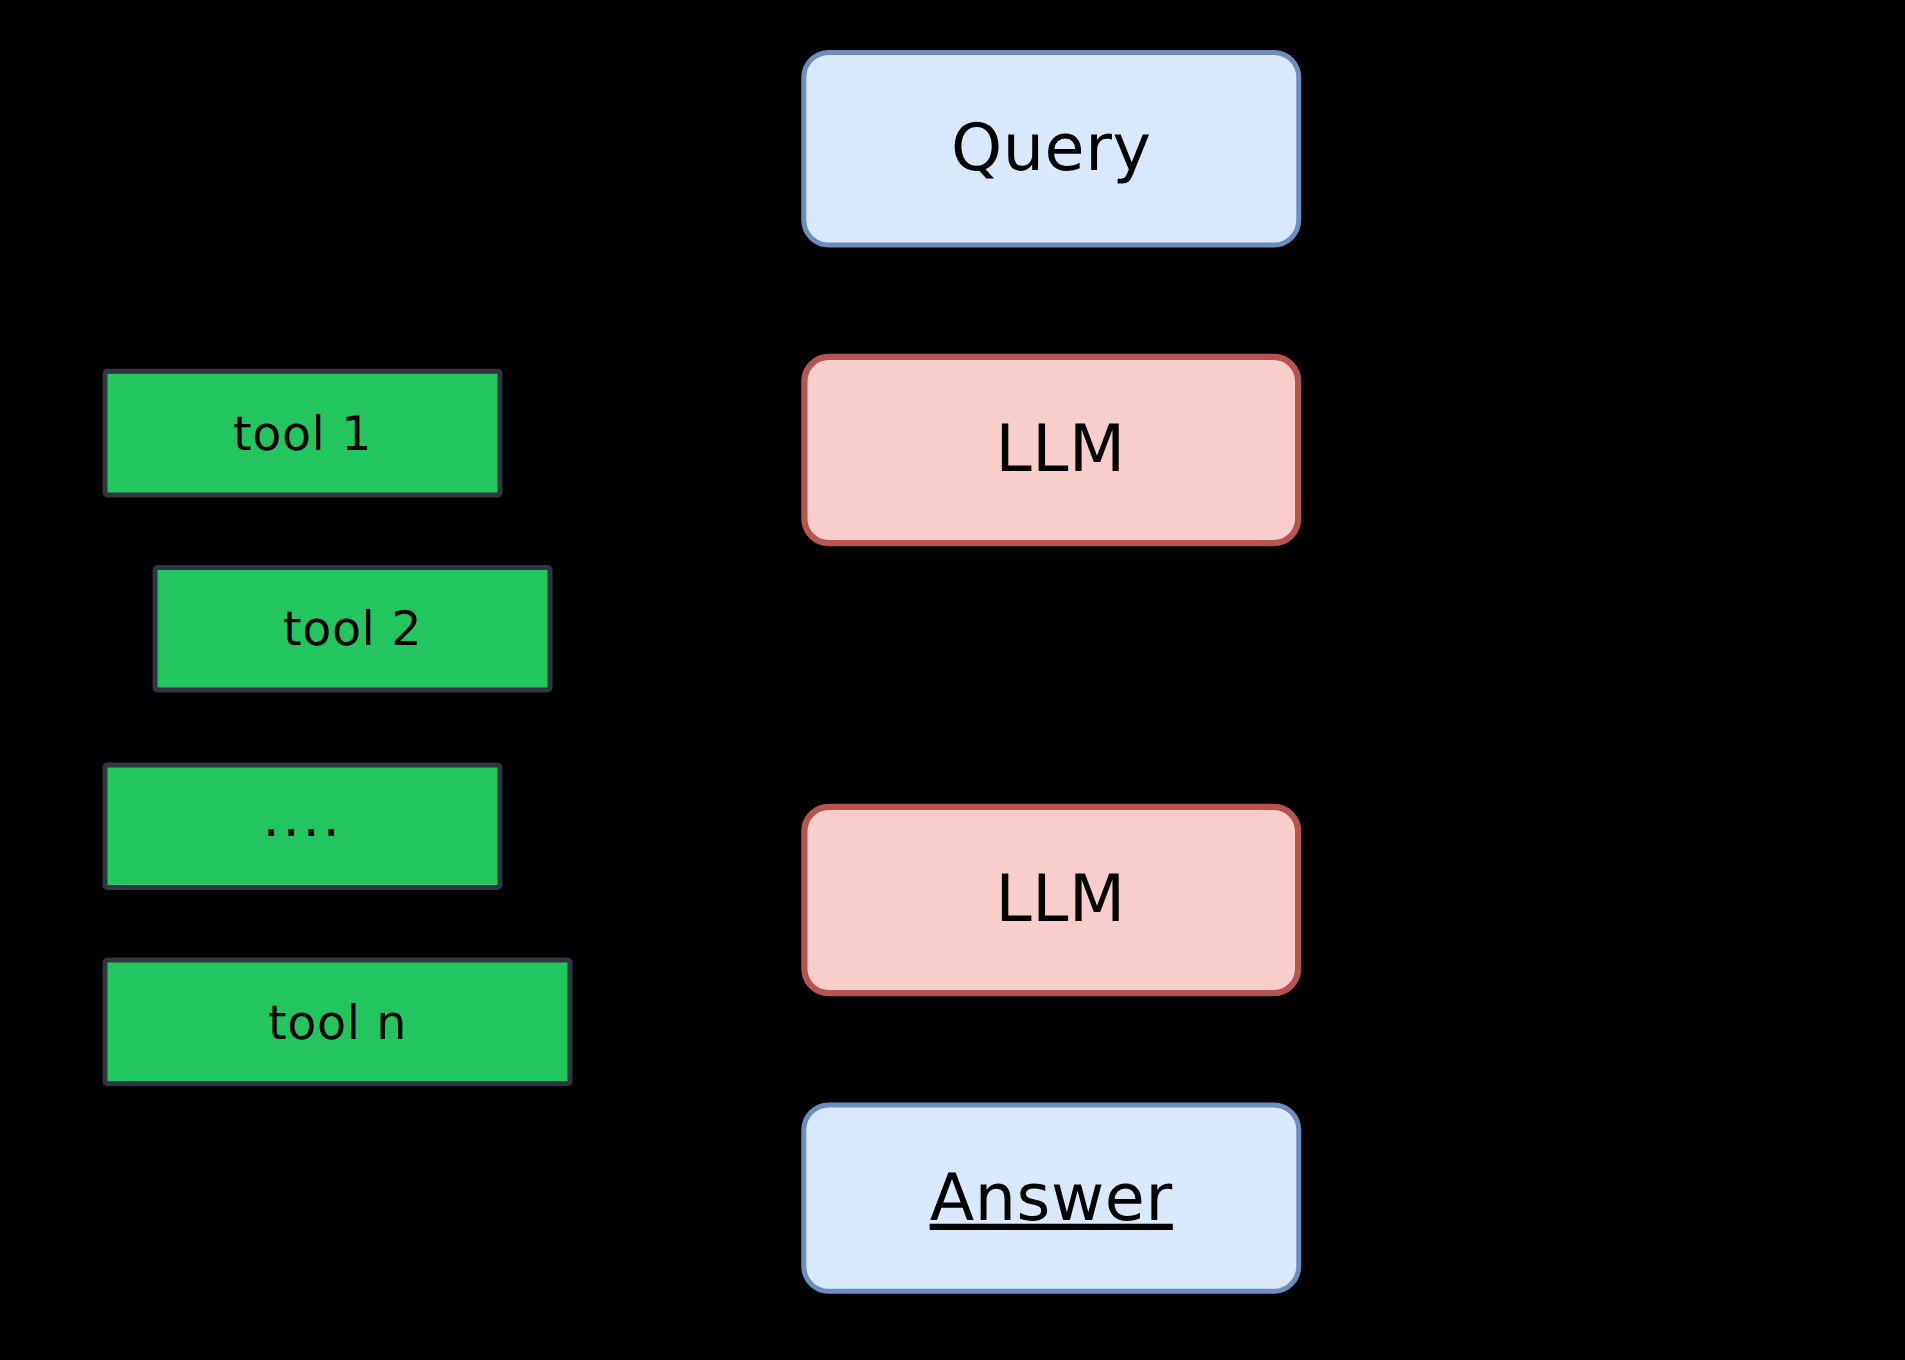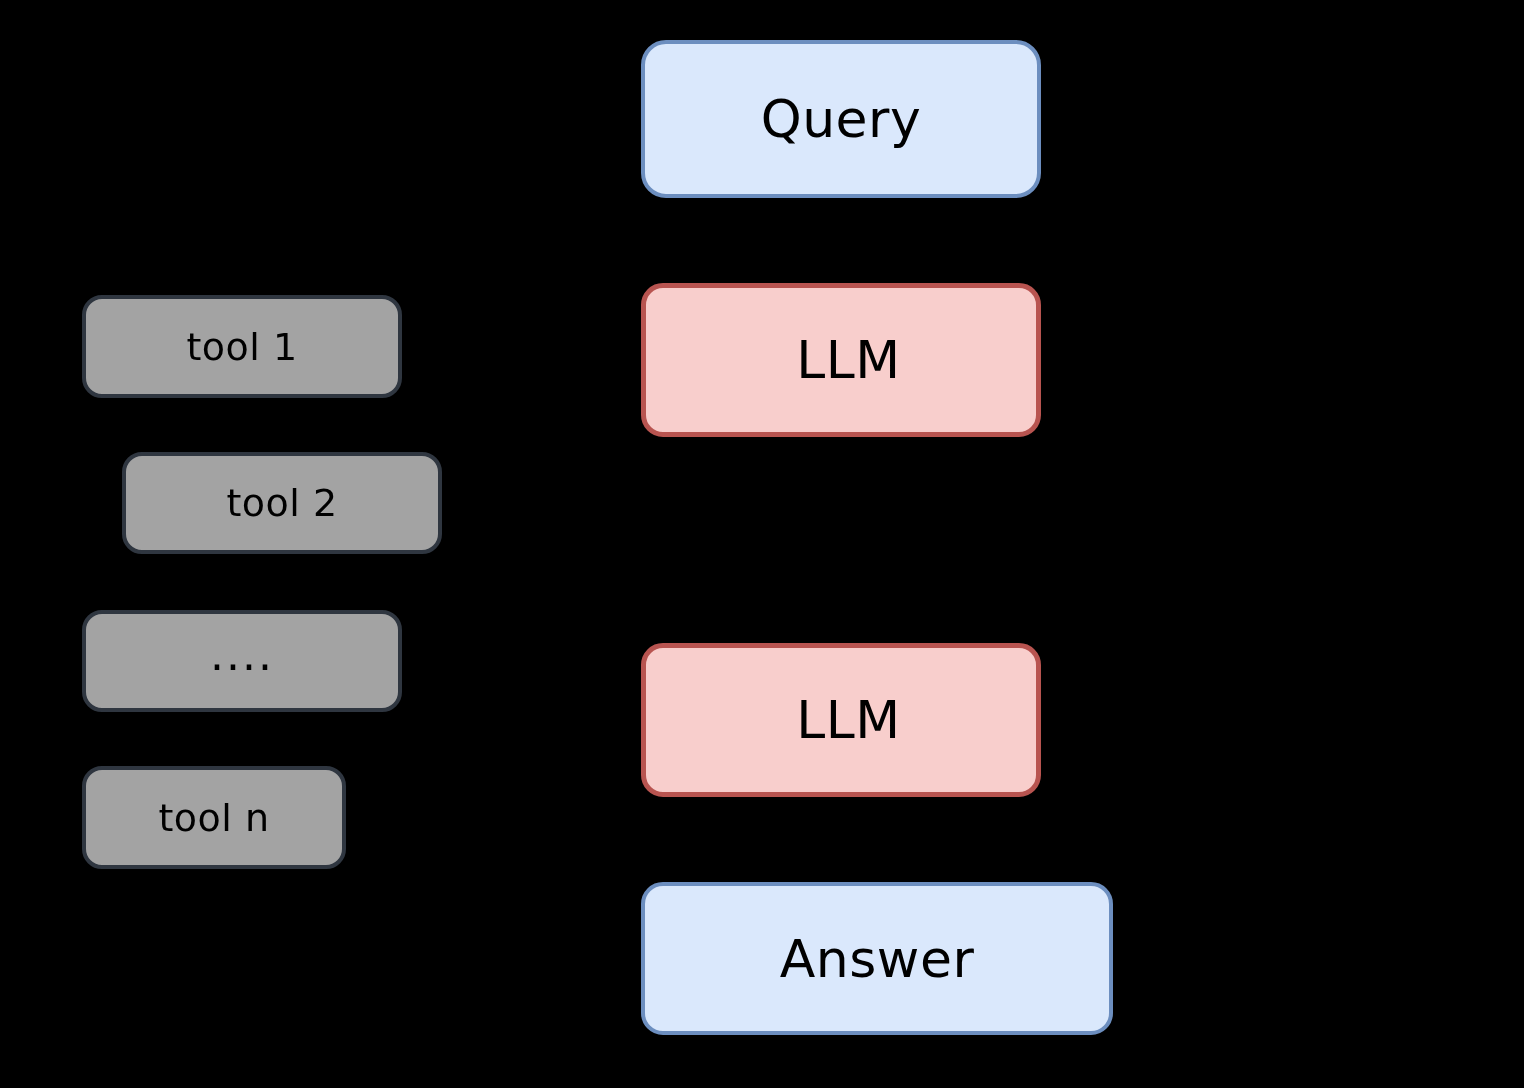--- a/index.html
+++ b/index.html
@@ -30,23 +30,23 @@
   }
   .node .node-label {
     display: block;
     color: #000000;
     font-weight: 400;
     letter-spacing: 0.5px;
   }
 
   
   .node-tool {
-    background: #a3a3a3;
+    background: #22c55e;
     border: 4px solid #2F3640;
-    border-radius: 20px;
+    border-radius: 4px;
   }
   .node-tool .node-label {
     font-size: 38px;
     font-family: "DejaVu Sans", sans-serif;
   }
 
   
   .node-io {
     background: #DAE8FC;
     border: 4px solid #6C8EBF;
@@ -86,33 +86,33 @@
   </div>
 
   <div class="node node-tool" style="left:82px; top:452px; width:320px; height:102px;margin-left:40px;">
     <span class="node-label">tool 2</span>
   </div>
 
   <div class="node node-tool node-ellipsis" style="left:82px; top:610px; width:320px; height:102px;">
     <span class="node-label">....</span>
   </div>
 
-  <div class="node node-tool" style="left:82px; top:766px; width:264px; height:103px;">
+  <div class="node node-tool" style="left:82px; top:766px; width:376px; height:103px;">
     <span class="node-label">tool n</span>
   </div>
 
-  <div class="node node-io" style="left:641px; top:40px; width:400px; height:158px;border-radius:25px;">
+  <div class="node node-io" style="left:641px; top:40px; width:400px; height:158px;">
     <span class="node-label">Query</span>
   </div>
 
   <div class="node node-llm" style="left:641px; top:283px; width:400px; height:154px;">
     <span class="node-label">LLM</span>
   </div>
 
   <div class="node node-llm" style="left:641px; top:643px; width:400px; height:154px;">
     <span class="node-label">LLM</span>
   </div>
 
-  <div class="node node-io" style="left:641px; top:882px; width:472px; height:153px;">
+  <div class="node node-io" style="left:641px; top:882px; width:400px; height:153px;text-decoration:underline;">
     <span class="node-label">Answer</span>
   </div>
 
 </div>
 
 </body></html>

